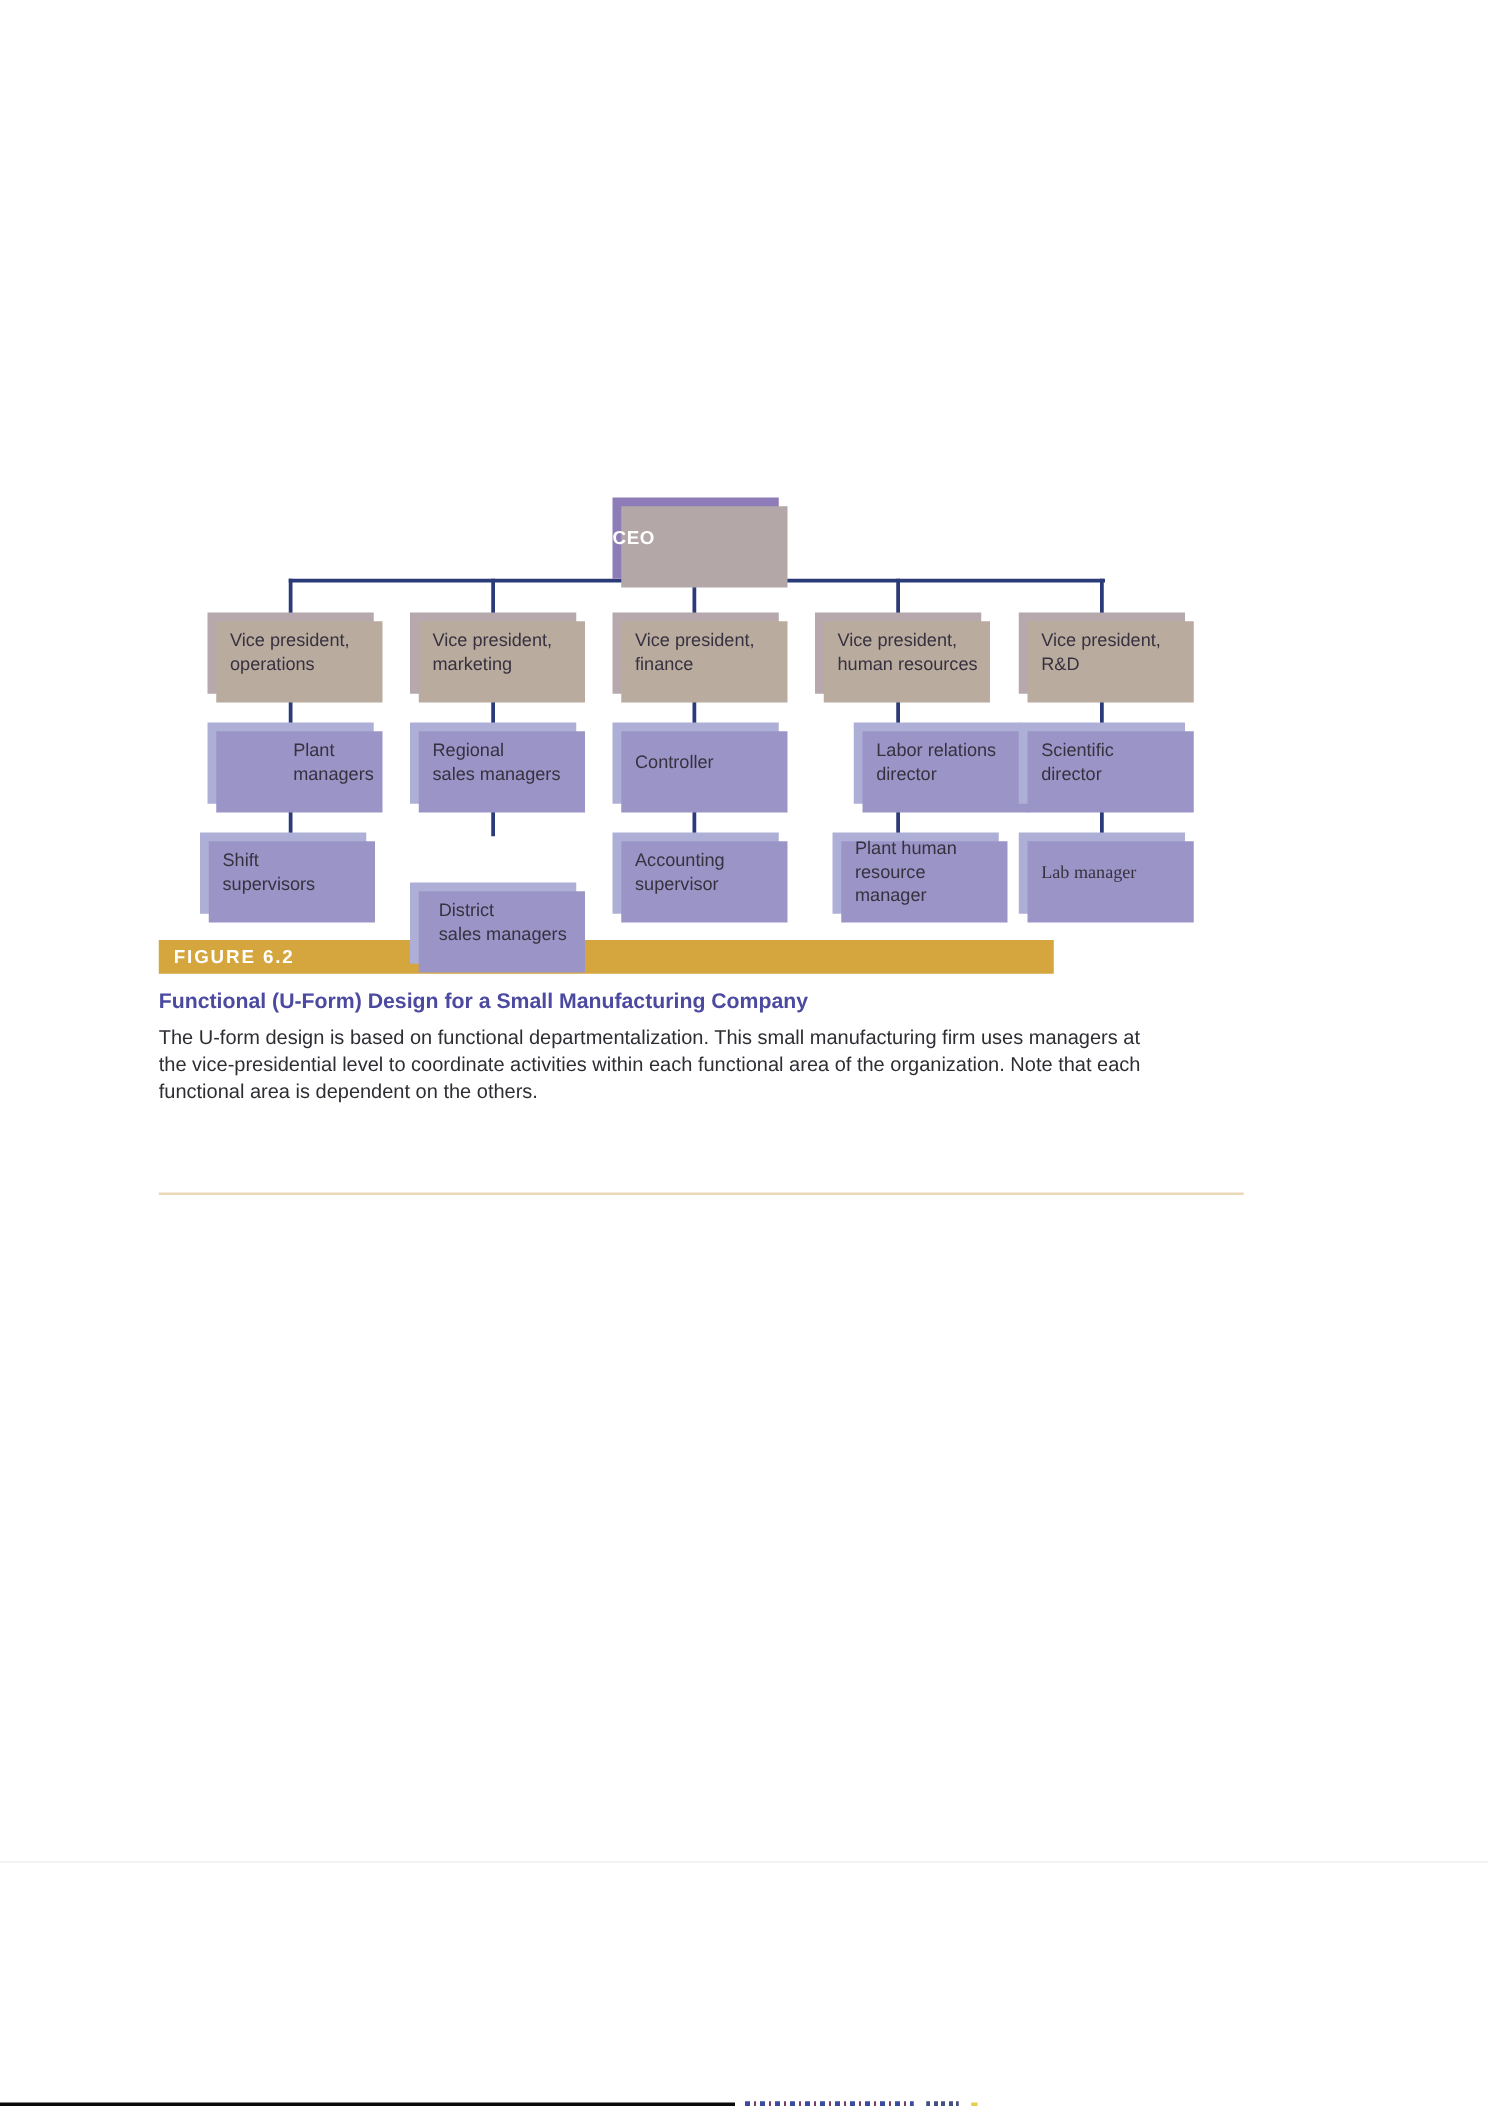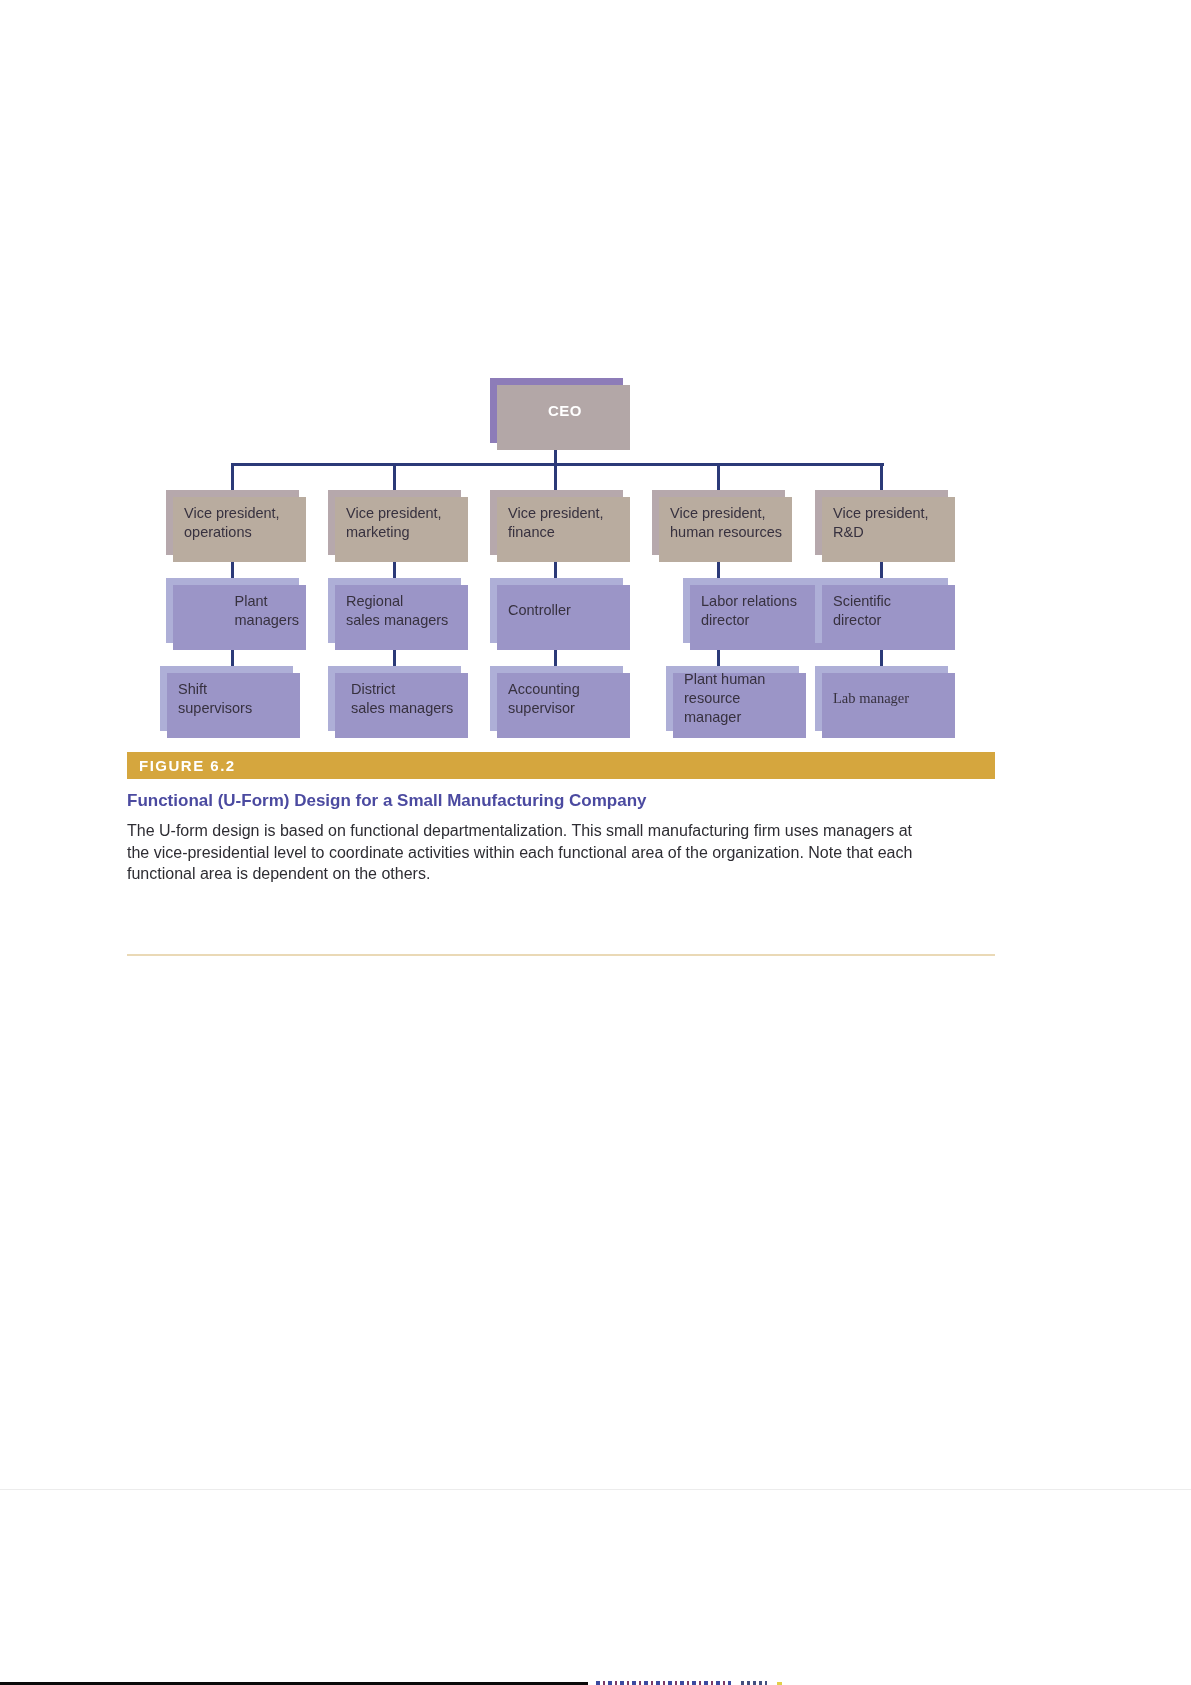--- a/index.html
+++ b/index.html
@@ -23,30 +23,30 @@
     font-size:14.5px;line-height:19px;
     color:#37313f;
   }
   .box::before{
     content:"";
     position:absolute;
     left:7px;top:7px;width:100%;height:100%;
     z-index:-1;
   }
   .box .lbl{white-space:pre-line;}
-  .ceo{background:var(--ceo_fill,#8d7cb8);justify-content:center;padding-left:17px;}
+  .ceo{background:var(--ceo_fill,#8d7cb8);padding-left:0;margin-top:20px;}
   .ceo .lbl{color:#fff;font-weight:bold;font-size:15px;letter-spacing:.5px;}
   .ceo::before{background:var(--ceo_shadow,#b3a7a7);}
   .vp{background:var(--vp_fill,#b6a8ac);}
   .vp::before{background:var(--vp_shadow,#b9ac9f);}
   .lvl{background:var(--level_fill,#aeafd7);}
   .lvl::before{background:var(--level_shadow,#9b95c7);}
   
   .figure-bar{
-    position:absolute;left:127px;top:752px;width:868px;height:27px;
+    position:absolute;left:127px;top:752px;width:716px;height:27px;
     background:var(--figure_bar,#d5a63e);
     display:flex;align-items:center;
     color:#fff;font-weight:bold;font-size:15px;letter-spacing:1.5px;
     padding-left:12px;box-sizing:border-box;
   }
   .fig-title{
     position:absolute;left:127px;top:791px;width:880px;
     color:var(--title_color,#4b4aa0);
     font-size:17px;font-weight:bold;
   }
@@ -140,21 +140,21 @@
     </div>
     <div class="box lvl" style="left:815px;top:578px;">
       <span class="lbl">Scientific
 director</span>
     </div>
 
     <div class="box lvl" style="left:160px;top:666px;">
       <span class="lbl">Shift
 supervisors</span>
     </div>
-    <div class="box lvl" style="left:328px;top:666px;padding-left:23px;">
+    <div class="box lvl" style="left:328px;top:706px;padding-left:23px;">
       <span class="lbl">District
 sales managers</span>
     </div>
     <div class="box lvl" style="left:490px;top:666px;">
       <span class="lbl">Accounting
 supervisor</span>
     </div>
     <div class="box lvl" style="left:652px;top:666px;margin-left:14px;">
       <span class="lbl">Plant human
 resource manager</span>

